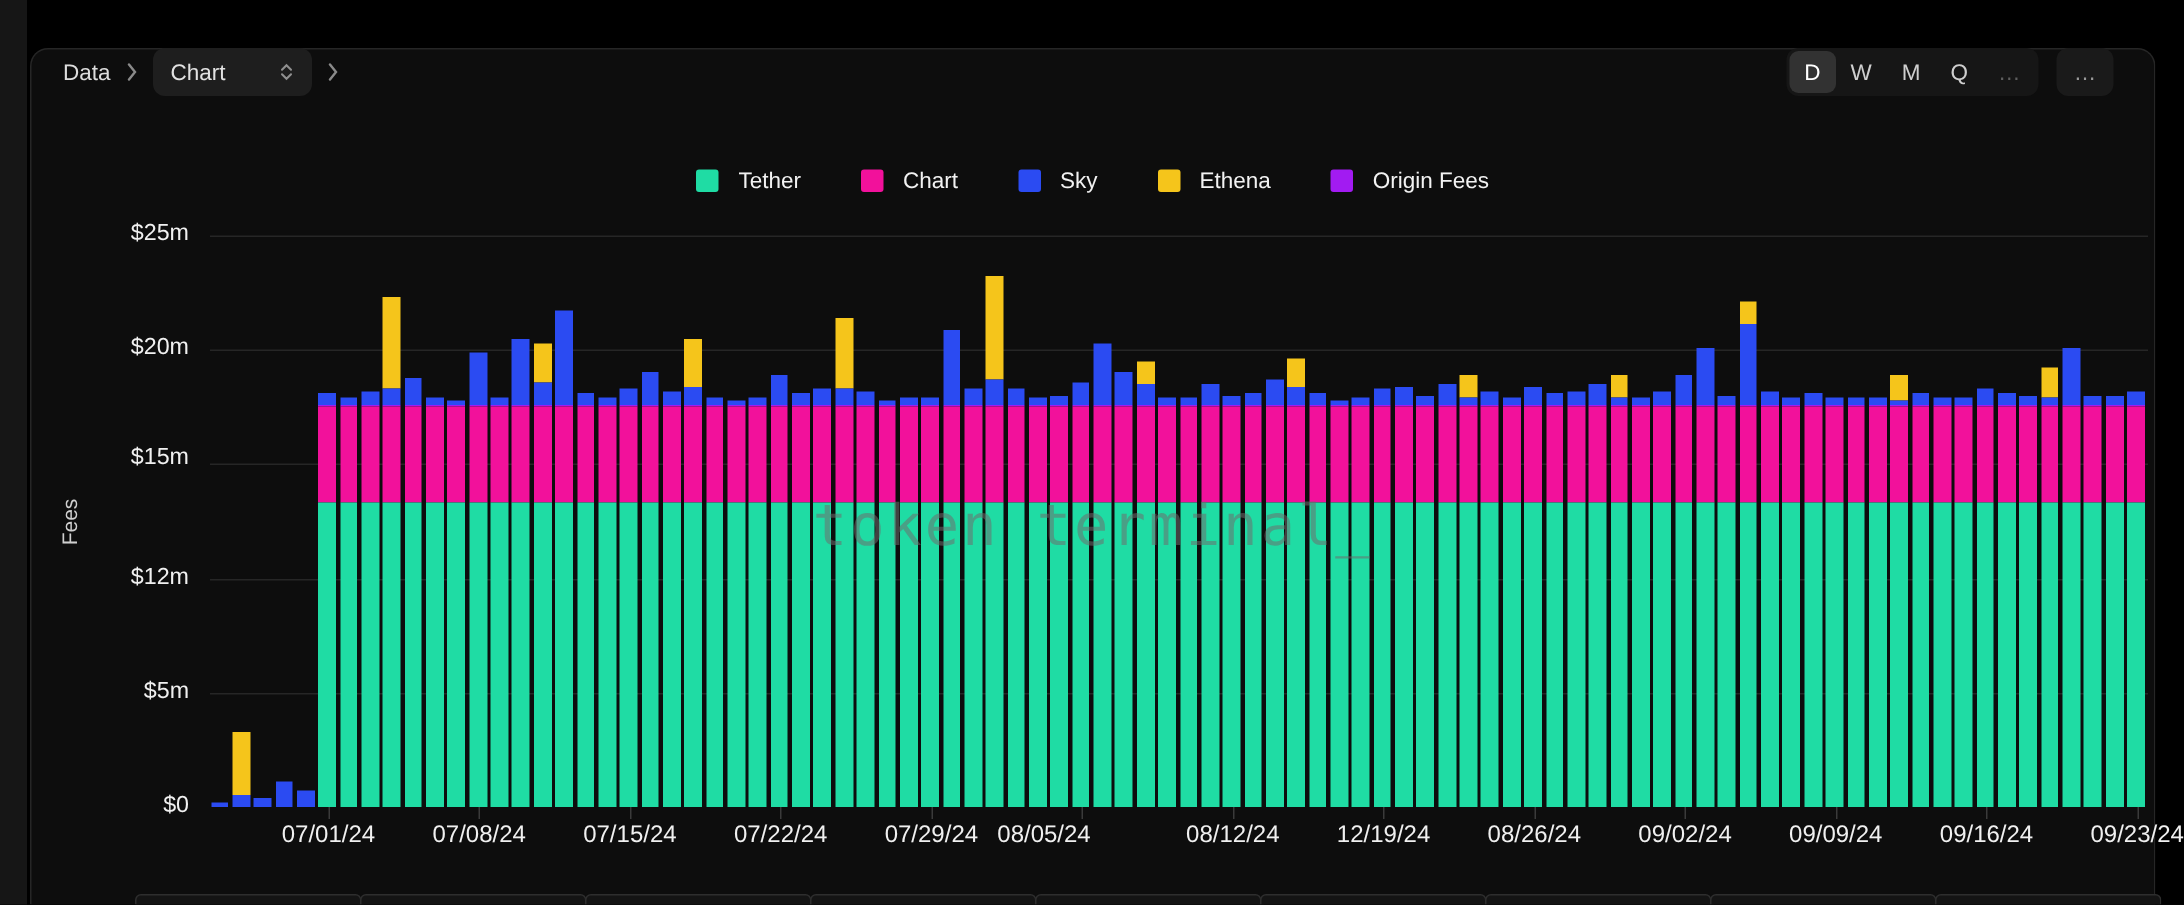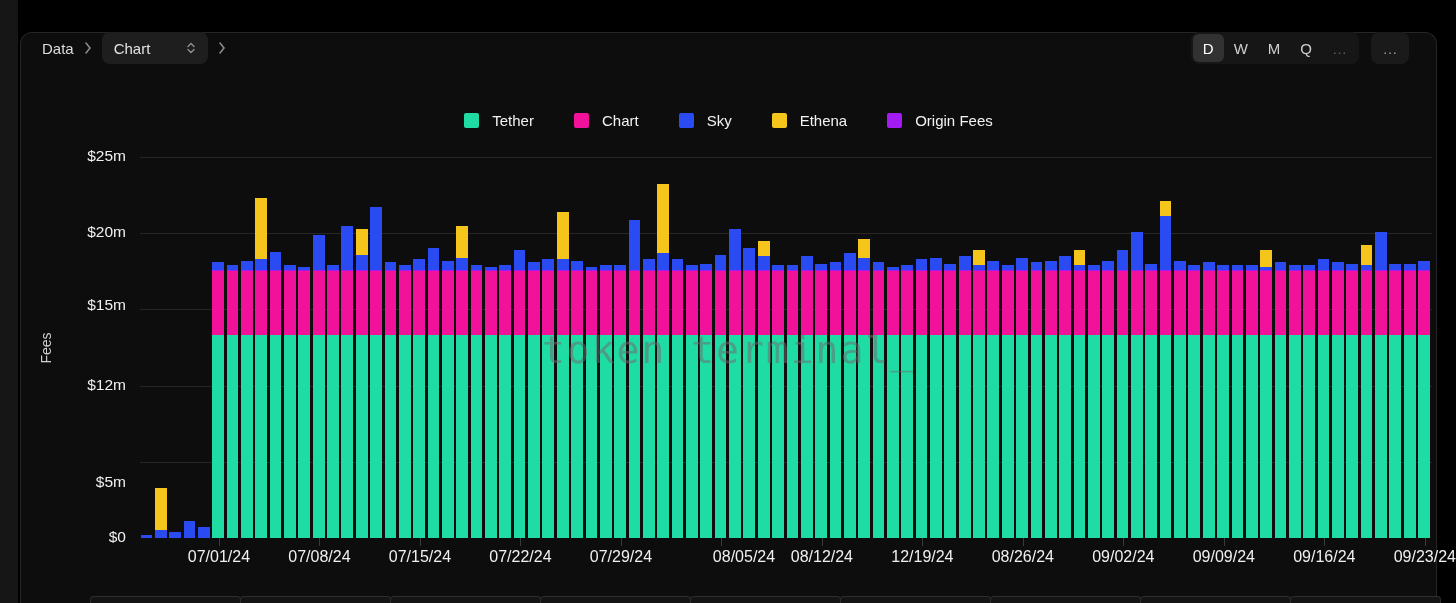--- a/index.html
+++ b/index.html
@@ -131,21 +131,21 @@
     </div>
     <div class="legend-item">
       <span class="legend-swatch" style="background: rgb(162, 27, 242);"></span>
       <span class="legend-label">Origin Fees</span>
     </div>
   </div>
 
 <div class="ylab">Fees</div>
 <div id="y-axis">
     <div class="ytick" style="top: 528px;">$0</div>
-    <div class="ytick" style="top: 451.8px; margin-top: 21px;">$5m</div>
+    <div class="ytick" style="top: 451.8px;">$5m</div>
     <div class="ytick" style="top: 375.6px;">$12m</div>
     <div class="ytick" style="top: 296px;">$15m</div>
     <div class="ytick" style="top: 223.2px;">$20m</div>
     <div class="ytick" style="top: 147px;">$25m</div>
   </div>
 
 <div class="plot" id="plot">
     <div class="gridline" style="top: 304.8px;"></div>
     <div class="gridline" style="top: 228.6px;"></div>
     <div class="gridline" style="top: 152.4px;"></div>
@@ -697,21 +697,21 @@
     <div class="xlab" style="left: 218.956px;">07/01/24</div>
     <div class="xtick" style="left: 319.444px;"></div>
     <div class="xlab" style="left: 319.444px;">07/08/24</div>
     <div class="xtick" style="left: 419.933px;"></div>
     <div class="xlab" style="left: 419.933px;">07/15/24</div>
     <div class="xtick" style="left: 520.422px;"></div>
     <div class="xlab" style="left: 520.422px;">07/22/24</div>
     <div class="xtick" style="left: 620.911px;"></div>
     <div class="xlab" style="left: 620.911px;">07/29/24</div>
     <div class="xtick" style="left: 721.4px;"></div>
-    <div class="xlab" style="left: 744px;">08/05/24</div>
+    <div class="xlab" style="left: 696px;">08/05/24</div>
     <div class="xtick" style="left: 821.889px;"></div>
     <div class="xlab" style="left: 821.889px;">08/12/24</div>
     <div class="xtick" style="left: 922.378px;"></div>
     <div class="xlab" style="left: 922.378px;">12/19/24</div>
     <div class="xtick" style="left: 1022.87px;"></div>
     <div class="xlab" style="left: 1022.87px;">08/26/24</div>
     <div class="xtick" style="left: 1123.36px;"></div>
     <div class="xlab" style="left: 1123.36px;">09/02/24</div>
     <div class="xtick" style="left: 1223.84px;"></div>
     <div class="xlab" style="left: 1223.84px;">09/09/24</div>

